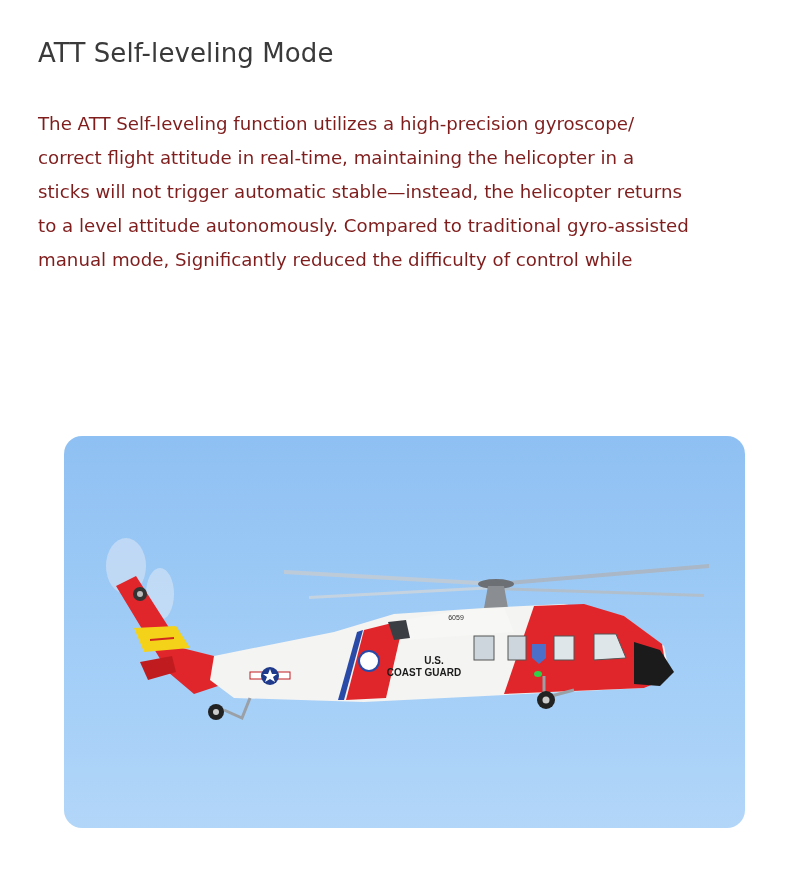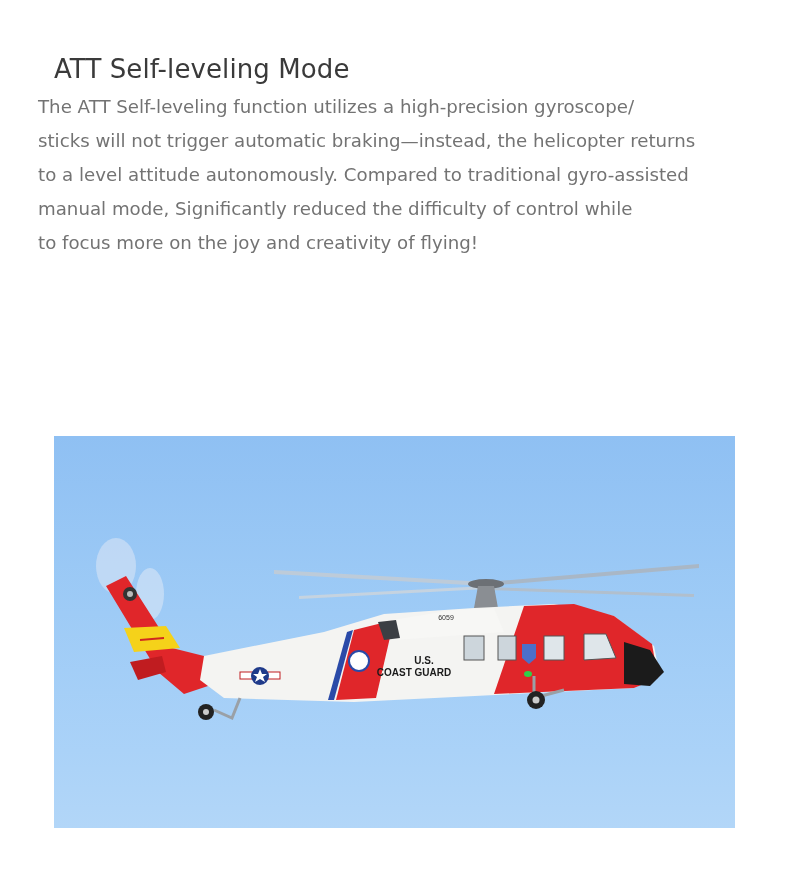--- a/index.html
+++ b/index.html
@@ -4,45 +4,46 @@
   <style>
     html, body { margin: 0; padding: 0; }
     body {
       width: 790px; height: 885px; background: #ffffff; overflow: hidden;
       font-family: "DejaVu Sans", "Liberation Sans", sans-serif;
       color: #333333; position: relative;
     }
     .title {
       position: absolute; left: 38px; top: 38px;
       font-size: 26px; font-weight: normal; color: #3a3a3a;
-      letter-spacing: 0.1px; margin: 16px; white-space: nowrap;
+      letter-spacing: 0.1px; margin: 0; white-space: nowrap;
     }
     .body-text {
-      position: absolute; left: 38px; top: 90px; width: 730px;
-      font-size: 18.2px; line-height: 34px; color: #737373; margin: 0;
+      position: absolute; left: 38px; top: 107px; width: 730px;
+      font-size: 18.2px; line-height: 34px; color: #7f1d1d; margin: 0;
     }
     .body-text span { display: block; white-space: nowrap; }
     .photo {
-      position: absolute; left: 54px; top: 436px; width: 681px; height: 392px;
+      position: absolute; left: 64px; top: 436px; width: 681px; height: 392px;
       overflow: hidden;
       background: linear-gradient(180deg, #8fc0f3 0%, #9ecbf6 45%, #aad2f8 80%, #b2d6f8 100%);
+      border-radius: 18px;
     }
     .photo svg { position: absolute; left: 0; top: 0; }
   </style>
 </head>
 <body>
 
 <h1 class="title">ATT Self-leveling Mode</h1>
 
 <div class="body-text">
   <span>The ATT Self-leveling function utilizes a high-precision gyroscope/</span>
-  <span>sticks will not trigger automatic braking—instead, the helicopter returns</span>
+  <span>correct flight attitude in real-time, maintaining the helicopter in a</span>
+  <span>sticks will not trigger automatic stable—instead, the helicopter returns</span>
   <span>to a level attitude autonomously. Compared to traditional gyro-assisted</span>
   <span>manual mode, Significantly reduced the difficulty of control while</span>
-  <span>to focus more on the joy and creativity of flying!</span>
 </div>
 
 <div class="photo">
   <svg width="681" height="392" viewBox="0 0 681 392">
 
     <g opacity="0.75">
       <path d="M220 134 L432 146 L432 150 L220 138 Z" fill="#c9ccd0"></path>
       <path d="M245 160 L432 150 L432 153 L245 163 Z" fill="#d3d6d9"></path>
       <path d="M432 146 L645 128 L645 132 L432 150 Z" fill="#aeb2b7"></path>
       <path d="M432 151 L640 158 L640 161 L432 154 Z" fill="#b8bcc0"></path>

